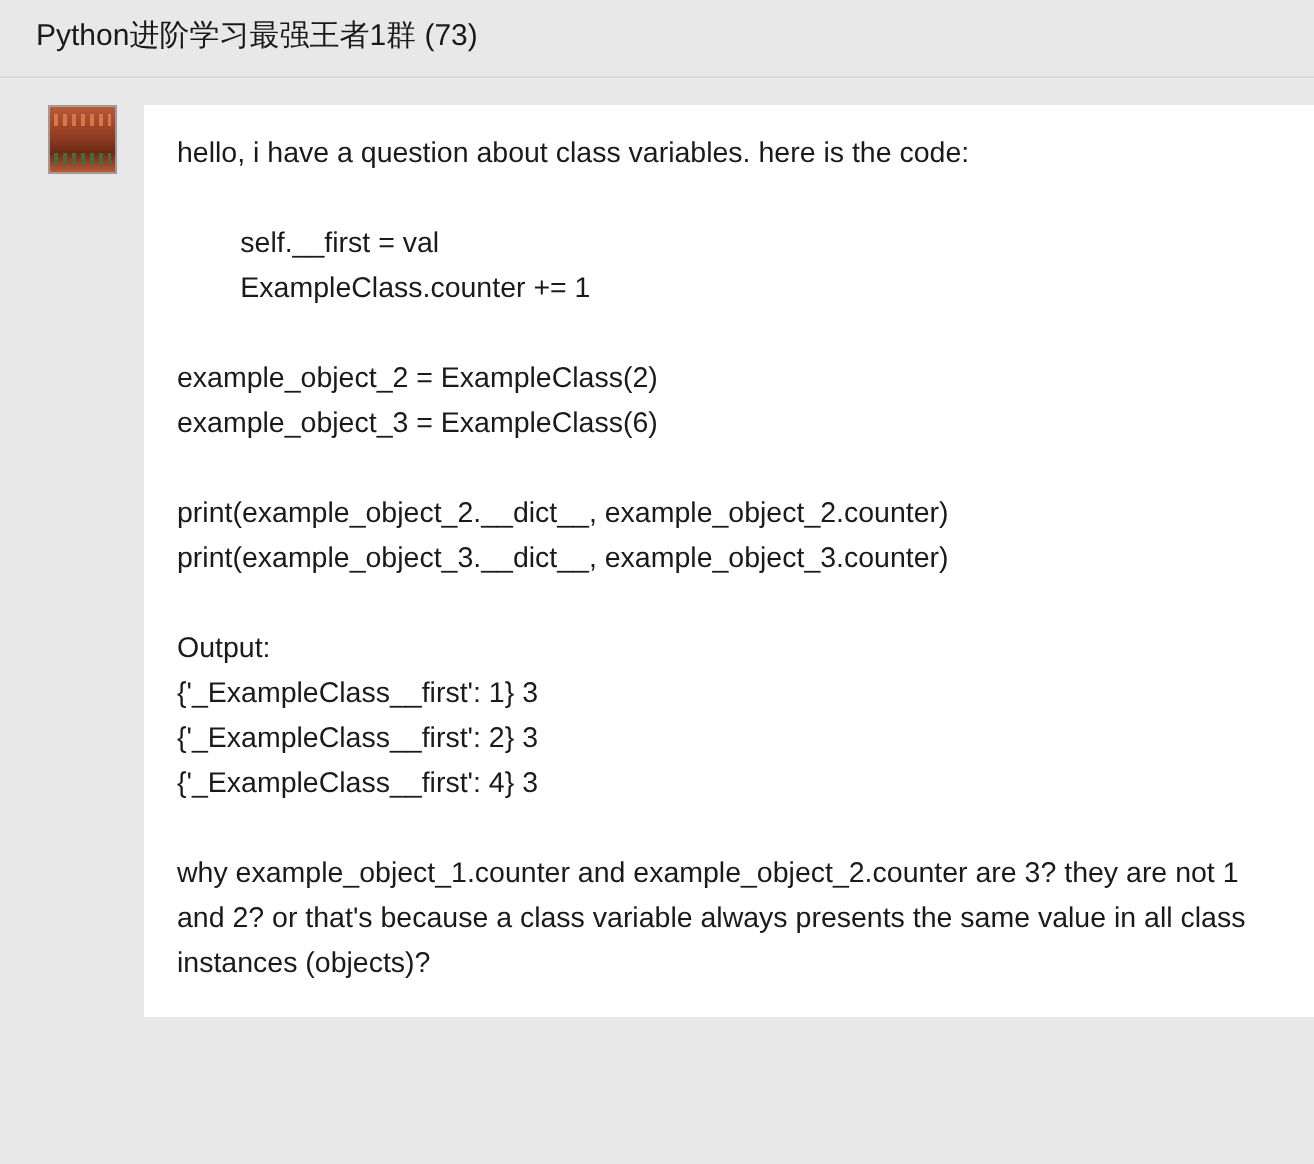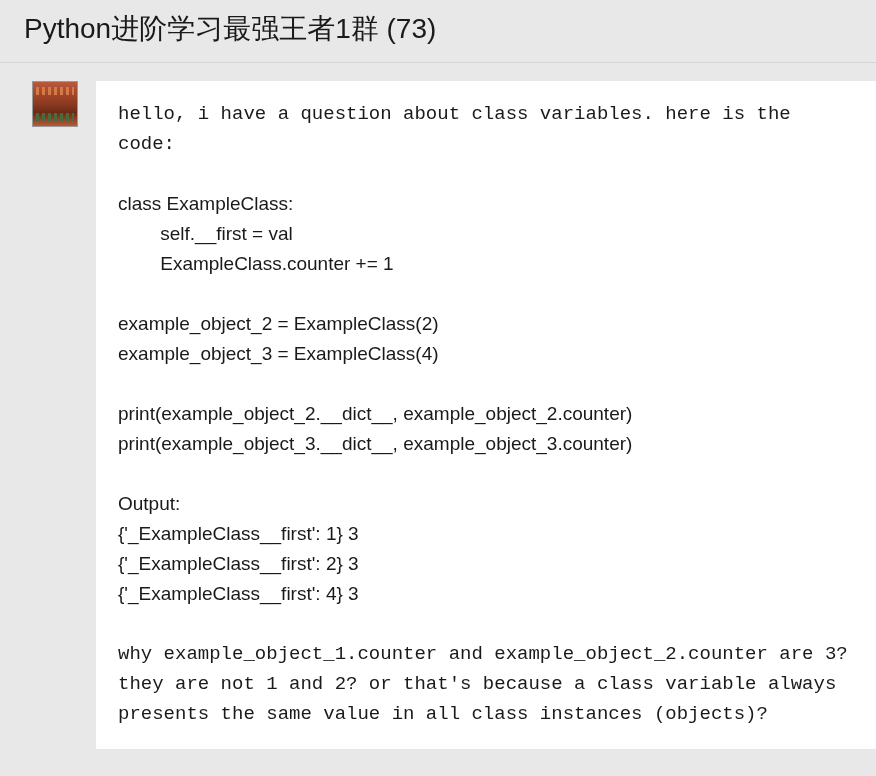--- a/index.html
+++ b/index.html
@@ -13,21 +13,21 @@
       width: 876px;
       height: 776px;
       overflow: hidden;
     }
     .header {
       background: #e8e8e8;
       padding: 10px 24px 14px 24px;
       border-bottom: 1px solid #d5d5d5;
     }
     .header-title {
-      font-size: 28px;
+      font-size: 20px;
       font-weight: 400;
       color: #1a1a1a;
     }
     .chat-area {
       background: #e8e8e8;
       padding: 18px 0 0 0;
       display: flex;
       align-items: flex-start;
     }
     .avatar {
@@ -69,45 +69,43 @@
     }
     .msg-line {
       white-space: pre;
       font-family: -apple-system, BlinkMacSystemFont, "Segoe UI", "Microsoft YaHei", sans-serif;
     }
     .blank-line {
       height: 1.58em;
     }
     .wrap-line {
       white-space: normal;
-      font-family: Liberation Mono, monospace;
     }
   </style>
 </head>
 <body>
 
 <div class="header">
   <span class="header-title">
     <span>Python进阶学习最强王者1群</span>
     <span>(73)</span>
   </span>
 </div>
 
 <div class="chat-area">
   <div class="avatar"></div>
   <div class="message-bubble">
     <div class="msg-line wrap-line">hello, i have a question about class variables. here is the code:</div>
     <div class="blank-line"></div>
 
-    <div class="msg-line">class ExampleClass:</div>
     <div class="msg-line">        self.__first = val</div>
     <div class="msg-line">        ExampleClass.counter += 1</div>
     <div class="blank-line"></div>
     <div class="msg-line">example_object_2 = ExampleClass(2)</div>
-    <div class="msg-line">example_object_3 = ExampleClass(4)</div>
+    <div class="msg-line">example_object_3 = ExampleClass(6)</div>
     <div class="blank-line"></div>
     <div class="msg-line">print(example_object_2.__dict__, example_object_2.counter)</div>
     <div class="msg-line">print(example_object_3.__dict__, example_object_3.counter)</div>
 
     <div class="blank-line"></div>
 
     <div class="msg-line">Output:</div>
     <div class="msg-line">{'_ExampleClass__first': 1} 3</div>
     <div class="msg-line">{'_ExampleClass__first': 2} 3</div>
     <div class="msg-line">{'_ExampleClass__first': 4} 3</div>

